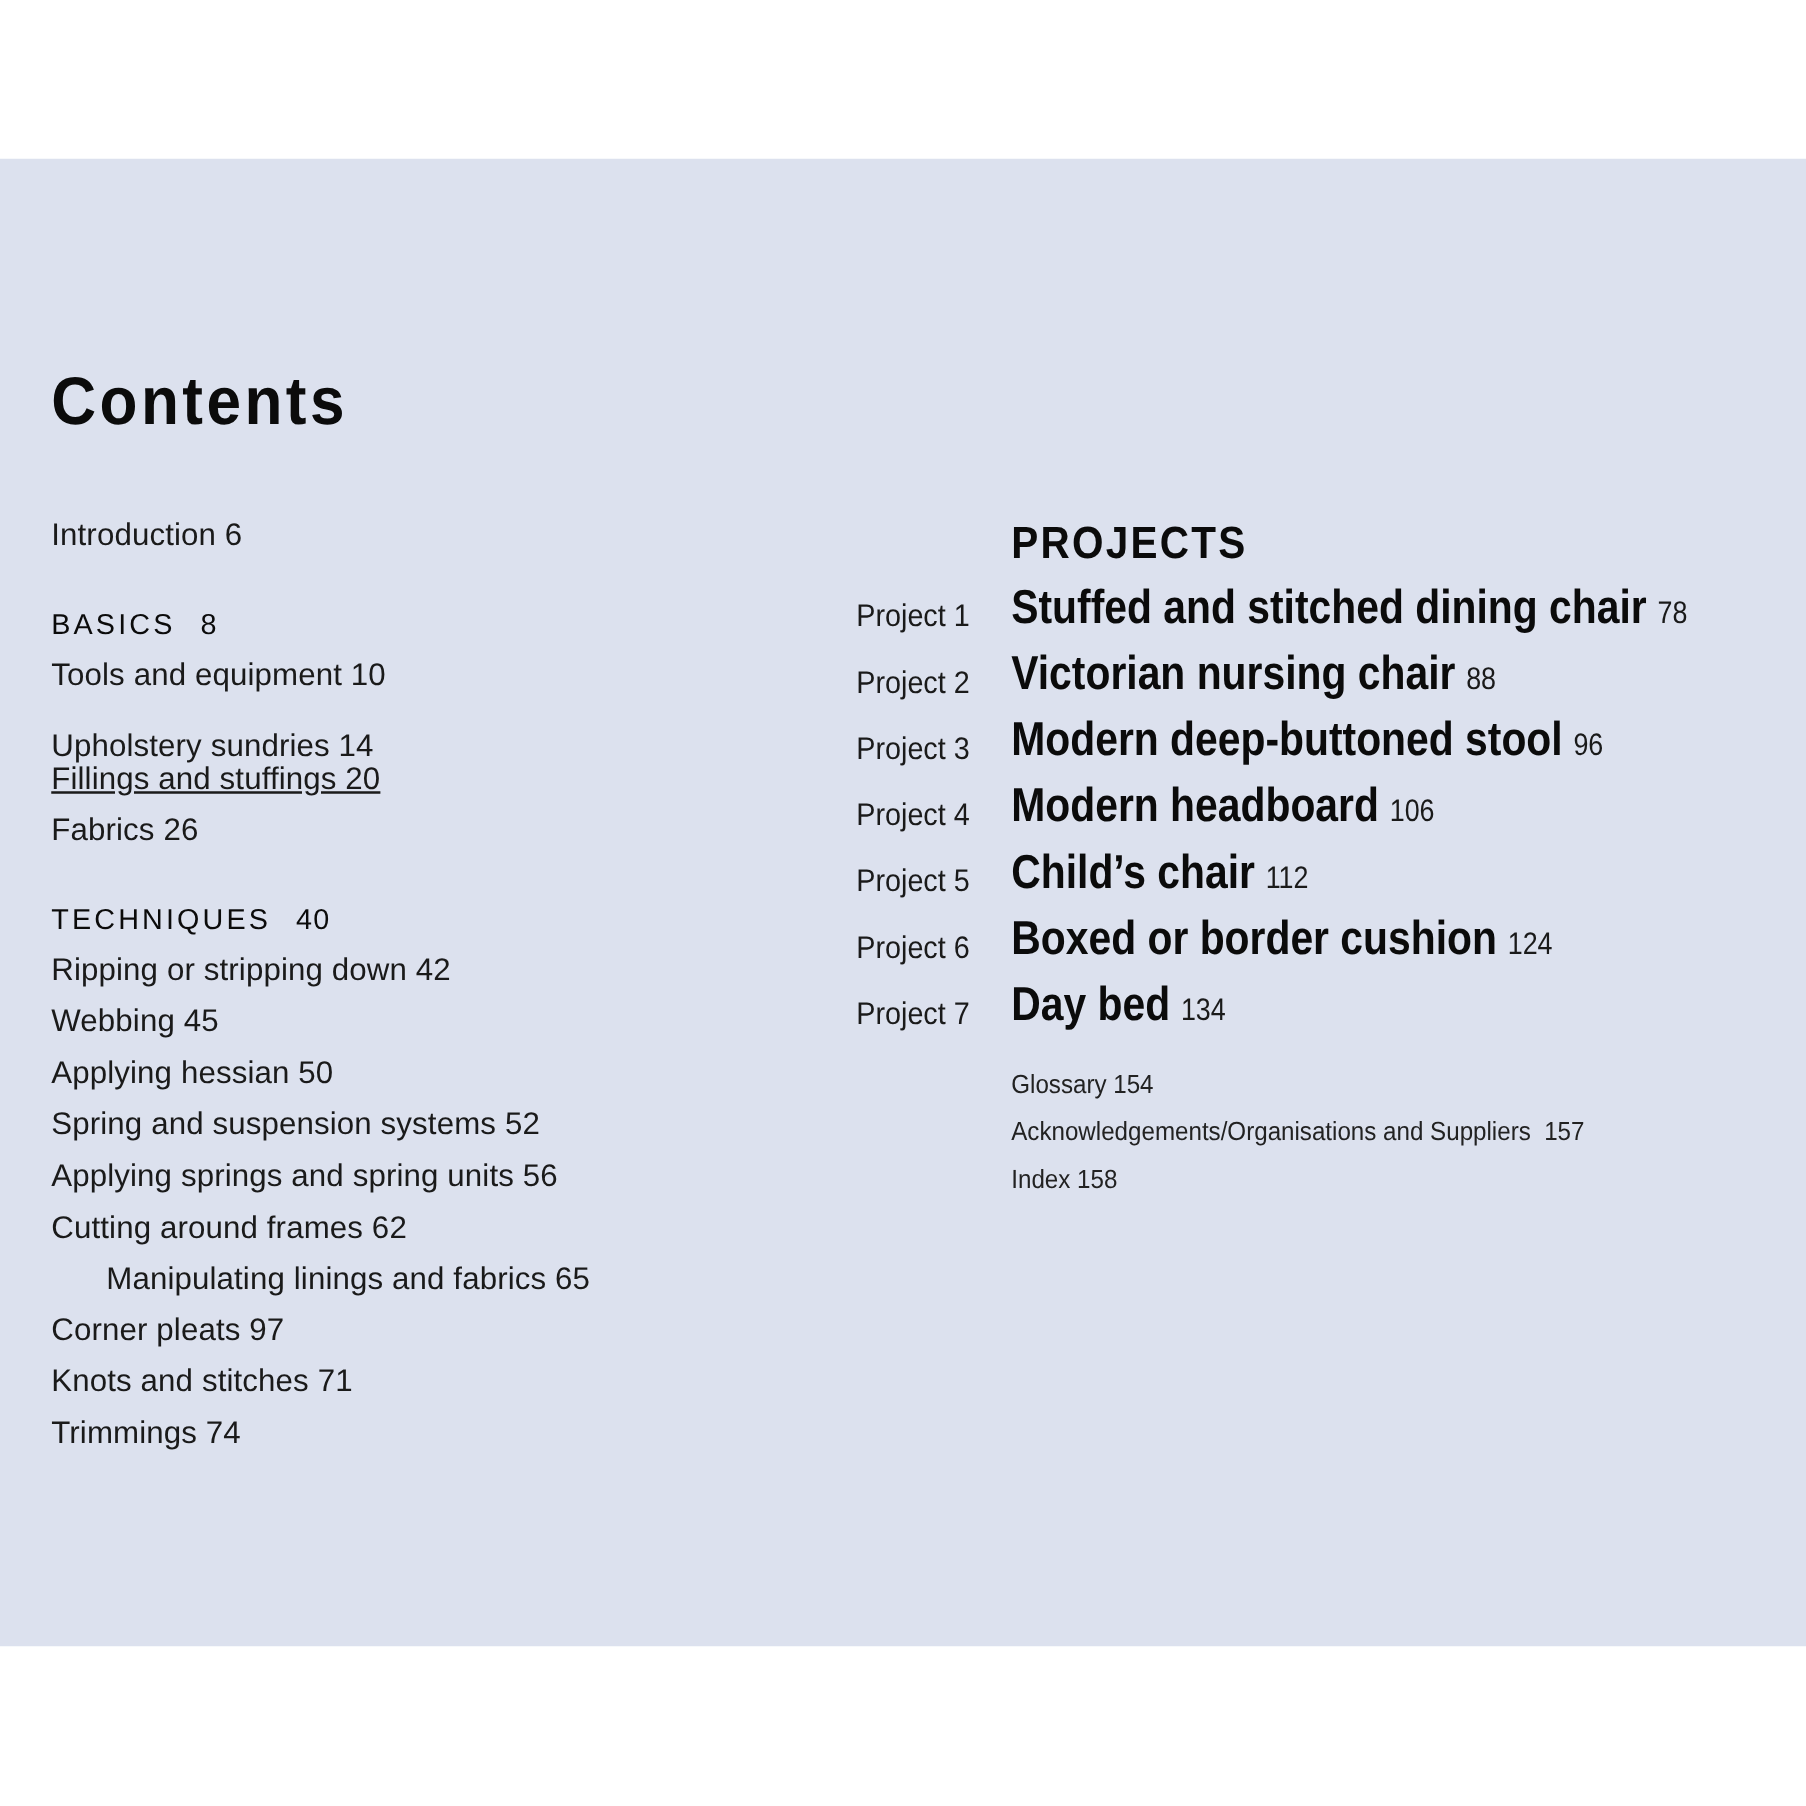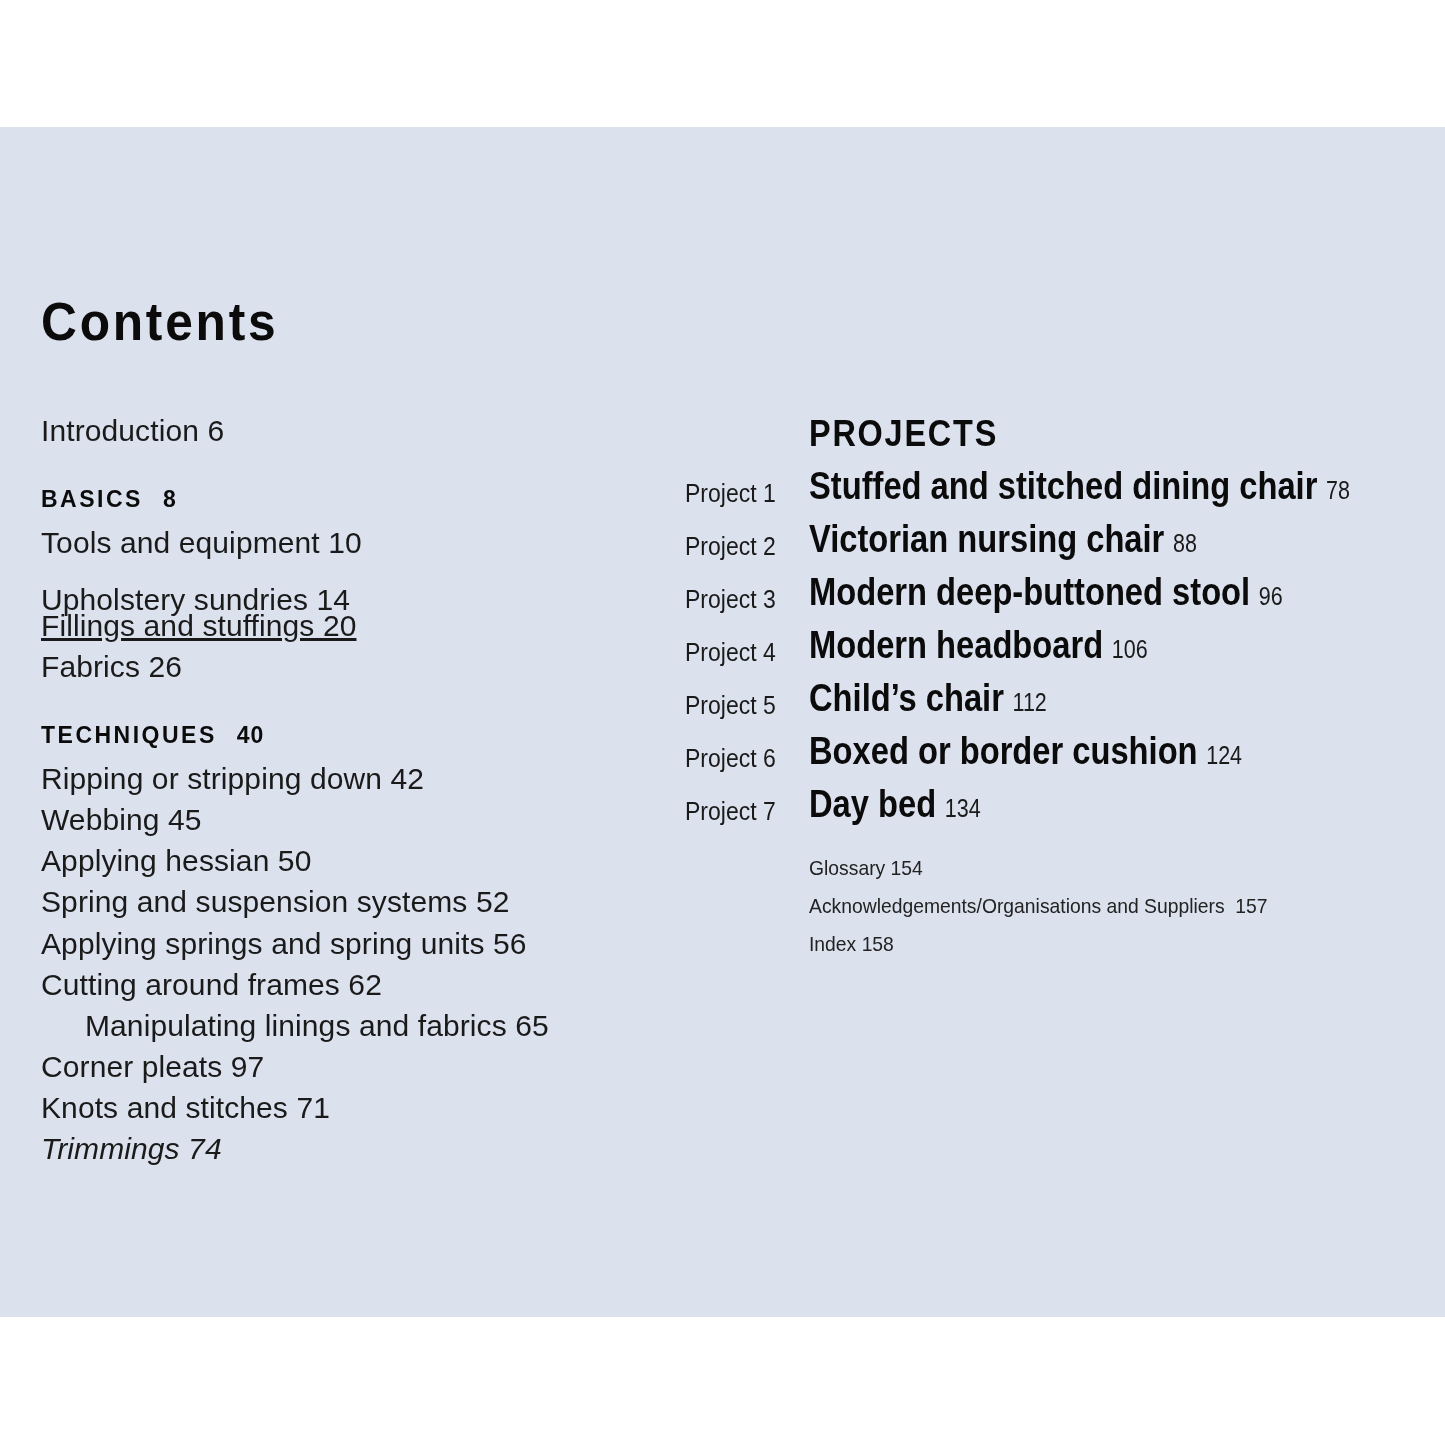--- a/index.html
+++ b/index.html
@@ -1,20 +1,20 @@
 <!DOCTYPE html>
 <html><head>
 <meta charset="utf-8">
 <style>
   html, body { margin:0; padding:0; }
   body { width:1445px; height:1445px; background:#ffffff; position:relative; overflow:hidden; font-family:"Liberation Sans", sans-serif; color:#111; }
   .panel { position:absolute; left:0; top:127px; width:1445px; height:1190px; background:#dce1ee; }
   .title { position:absolute; left:41px; top:290px; font-family:"Liberation Sans", sans-serif; font-weight:bold; font-size:54px; letter-spacing:3px; color:#0b0b0b; transform:scaleX(0.92); transform-origin:left; }
-  .entry { position:absolute; left:41px; font-size:30px; color:#1a1a1a; white-space:nowrap; letter-spacing:0.1px; }
-  .section { position:absolute; left:41px; font-size:23px; font-weight:bold; letter-spacing:2.5px; color:#0b0b0b; white-space:nowrap; }
+  .entry { position:absolute; left:41px; font-size:25px; color:#1a1a1a; white-space:nowrap; letter-spacing:0.1px; }
+  .section { position:absolute; left:41px; font-size:23px; font-weight:normal; letter-spacing:2.5px; color:#0b0b0b; white-space:nowrap; }
   .section .num { margin-left:20px; letter-spacing:1px; }
   .proj-head { position:absolute; left:809px; top:413px; font-size:36px; font-weight:bold; letter-spacing:2px; color:#0b0b0b; transform:scaleX(0.9); transform-origin:left; }
   .proj-row { position:absolute; left:685px; white-space:nowrap; height:46px; }
   .proj-label { position:absolute; left:0; bottom:0; font-size:25px; color:#1a1a1a; transform:scaleX(0.92); transform-origin:left; }
   .proj-title { position:absolute; left:124px; bottom:0; white-space:nowrap; transform:scaleX(0.86); transform-origin:left; }
   .proj-title .name { font-size:38px; font-weight:bold; color:#0b0b0b; }
   .proj-title .page { font-size:25px; color:#1a1a1a; margin-left:10px; }
   .back { position:absolute; left:809px; font-size:21px; color:#222; white-space:nowrap; transform:scaleX(0.92); transform-origin:left; }
 </style>
 </head>
@@ -39,21 +39,21 @@
 </div>
 <div class="entry" style="top:762px;">Ripping or stripping down 42</div>
 <div class="entry" style="top:803px;">Webbing 45</div>
 <div class="entry" style="top:844px;">Applying hessian 50</div>
 <div class="entry" style="top:885px;">Spring and suspension systems 52</div>
 <div class="entry" style="top:927px;">Applying springs and spring units 56</div>
 <div class="entry" style="top:968px;text-align:center;">Cutting around frames 62</div>
 <div class="entry" style="top:1009px;margin-left:44px;">Manipulating linings and fabrics 65</div>
 <div class="entry" style="top:1050px;">Corner pleats 97</div>
 <div class="entry" style="top:1091px;">Knots and stitches 71</div>
-<div class="entry" style="top:1132px;font-style:italic;">Trimmings 74</div>
+<div class="entry" style="top:1132px;">Trimmings 74</div>
 
 <div class="proj-head">PROJECTS</div>
 
 <div class="proj-row" style="top:462px;">
   <span class="proj-label">Project 1</span>
   <span class="proj-title"><span class="name">Stuffed and stitched dining chair</span><span class="page">78</span></span>
 </div>
 <div class="proj-row" style="top:515px;">
   <span class="proj-label">Project 2</span>
   <span class="proj-title"><span class="name">Victorian nursing chair</span><span class="page">88</span></span>

